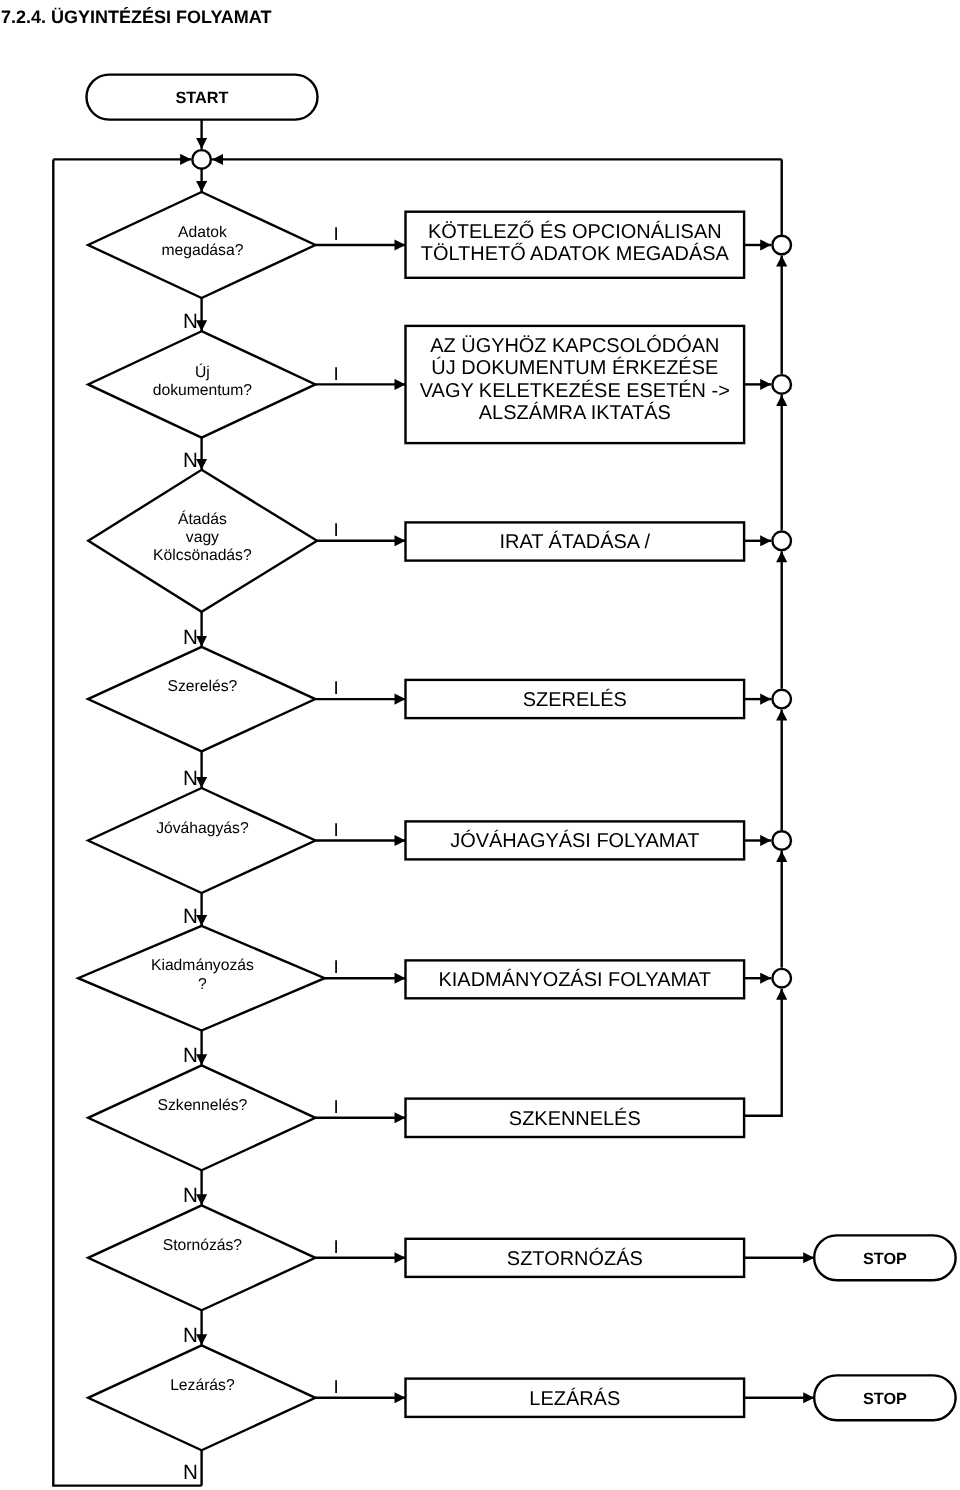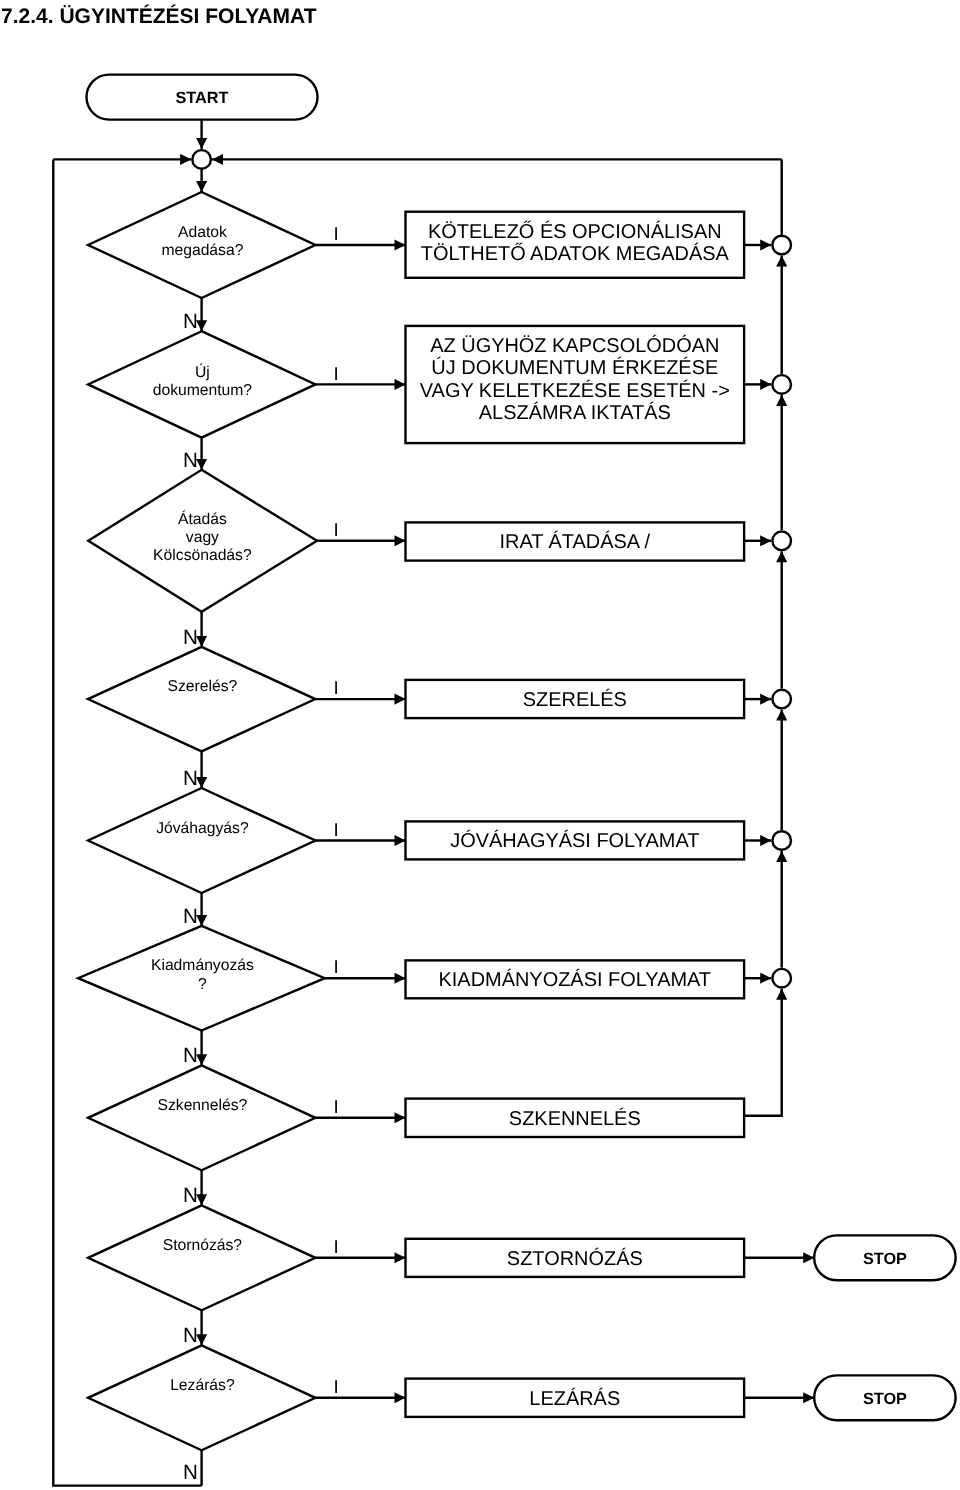--- a/index.html
+++ b/index.html
@@ -1,19 +1,19 @@
 <!DOCTYPE html>
 <html><head>
 <meta charset="utf-8">
 <title>7.2.4. ÜGYINTÉZÉSI FOLYAMAT</title>
 <style>
   html,body{margin:0;padding:0;background:#ffffff;}
   body{width:960px;height:1490px;overflow:hidden;font-family:"Liberation Sans",sans-serif;color:#000;-webkit-font-smoothing:antialiased;text-rendering:geometricPrecision;}
   #page{position:relative;width:960px;height:1490px;background:#fff;}
-  #title{position:absolute;left:1px;top:3px;font-size:21px;font-weight:bold;letter-spacing:0px;line-height:28px;white-space:nowrap;}
+  #title{position:absolute;left:1px;top:3px;font-size:18px;font-weight:bold;letter-spacing:0px;line-height:28px;white-space:nowrap;}
   svg{position:absolute;left:0;top:0;}
   .shape{fill:#ffffff;stroke:#000000;stroke-width:2.4;}
   .lnk{fill:none;stroke:#000000;stroke-width:2.4;}
   .lbl{font-family:"Liberation Sans",sans-serif;font-size:19.95px;fill:#000;text-anchor:middle;}
   .dlbl{font-family:"Liberation Sans",sans-serif;font-size:15.7px;fill:#000;text-anchor:middle;}
   .nlbl{font-family:"Liberation Sans",sans-serif;font-size:20.6px;fill:#000;text-anchor:end;}
   .blbl{font-family:"Liberation Sans",sans-serif;font-size:16.3px;font-weight:bold;fill:#000;text-anchor:middle;}
   .ylbl{font-family:"Liberation Sans",sans-serif;font-size:18.6px;fill:#000;text-anchor:middle;}
 </style>
 </head>

